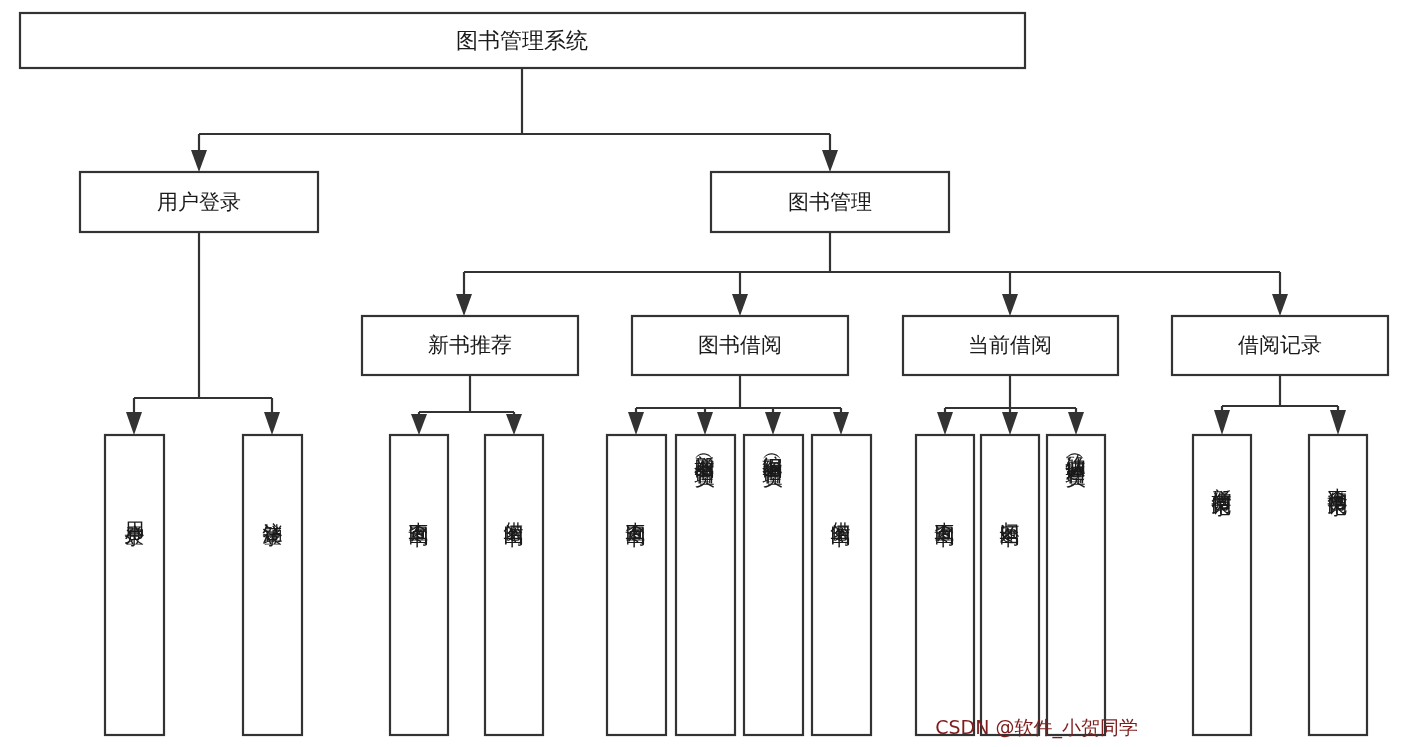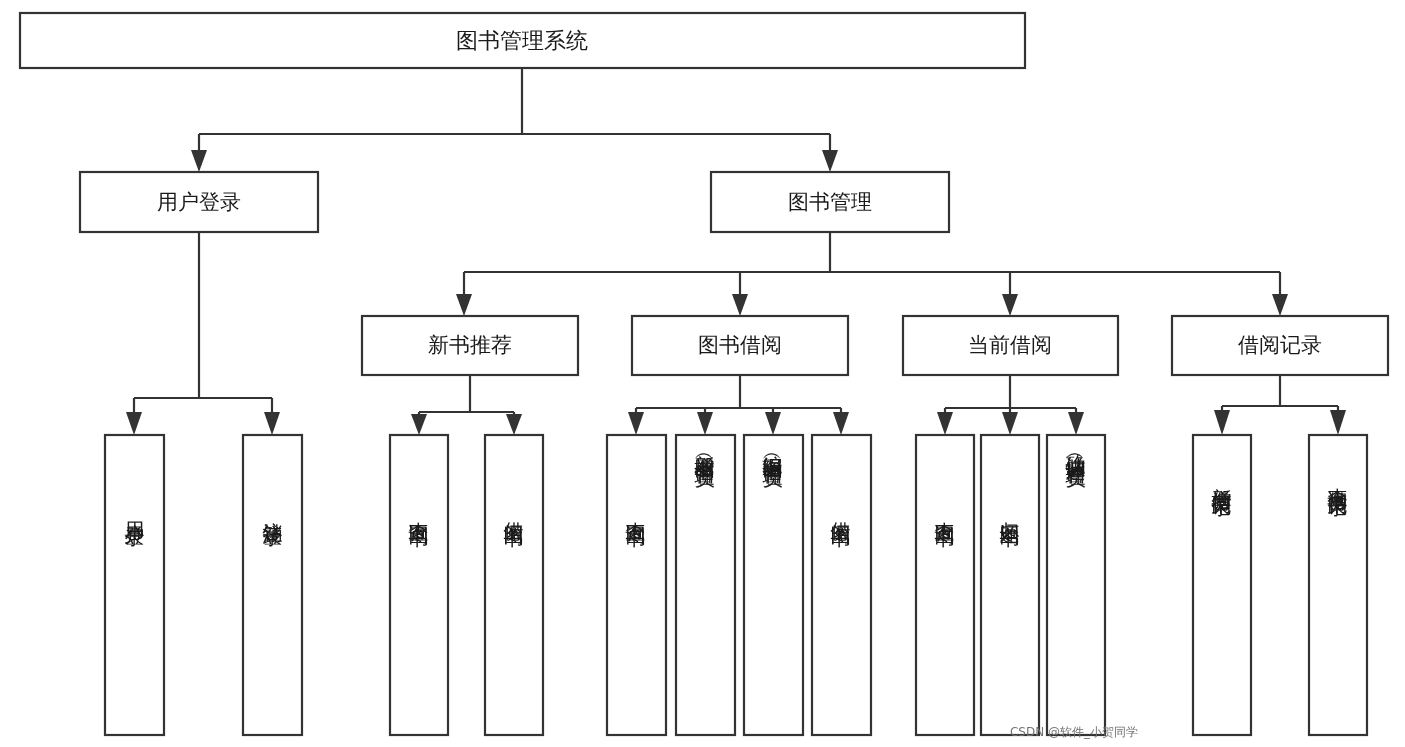--- a/index.html
+++ b/index.html
@@ -59,22 +59,22 @@
     text-anchor: middle;
     writing-mode: vertical-rl;
     glyph-orientation-vertical: 0;
     letter-spacing: 2px;
   }
   .watermark {
     position: absolute;
     right: 8px;
     bottom: 6px;
     font-family: "DejaVu Sans", "Liberation Sans", sans-serif;
-    font-size: 12px;
-    color: #737373;
+    font-size: 19px;
+    color: #7f1d1d;
     white-space: nowrap;
     pointer-events: none;
   }
 </style>
 </head>
 <body>
 
 <div id="chart-root">
   <svg class="diagram" viewBox="0 0 1405 747" xmlns="http://www.w3.org/2000/svg">
 

